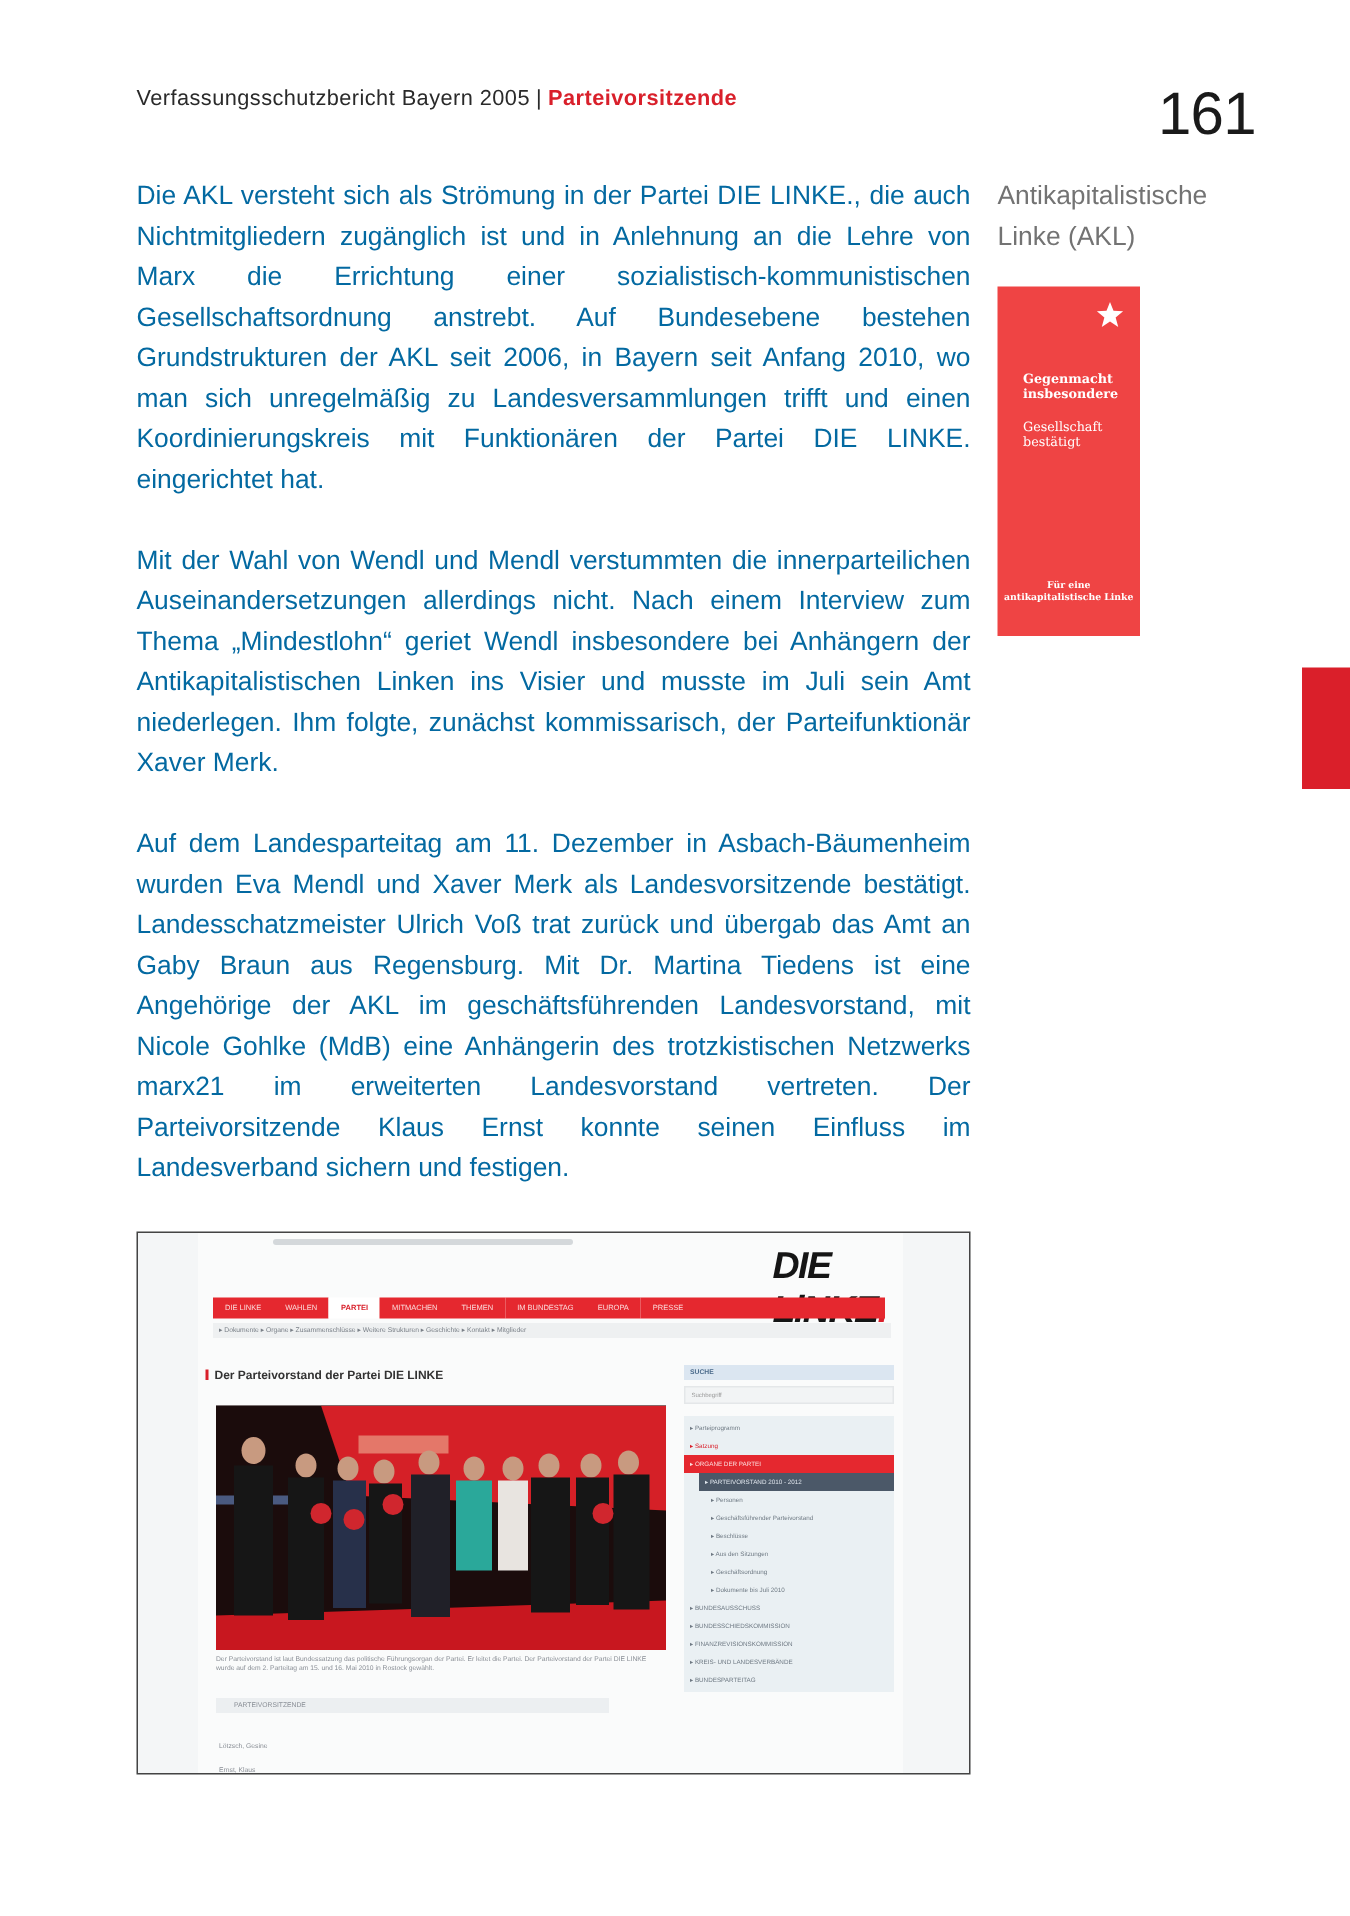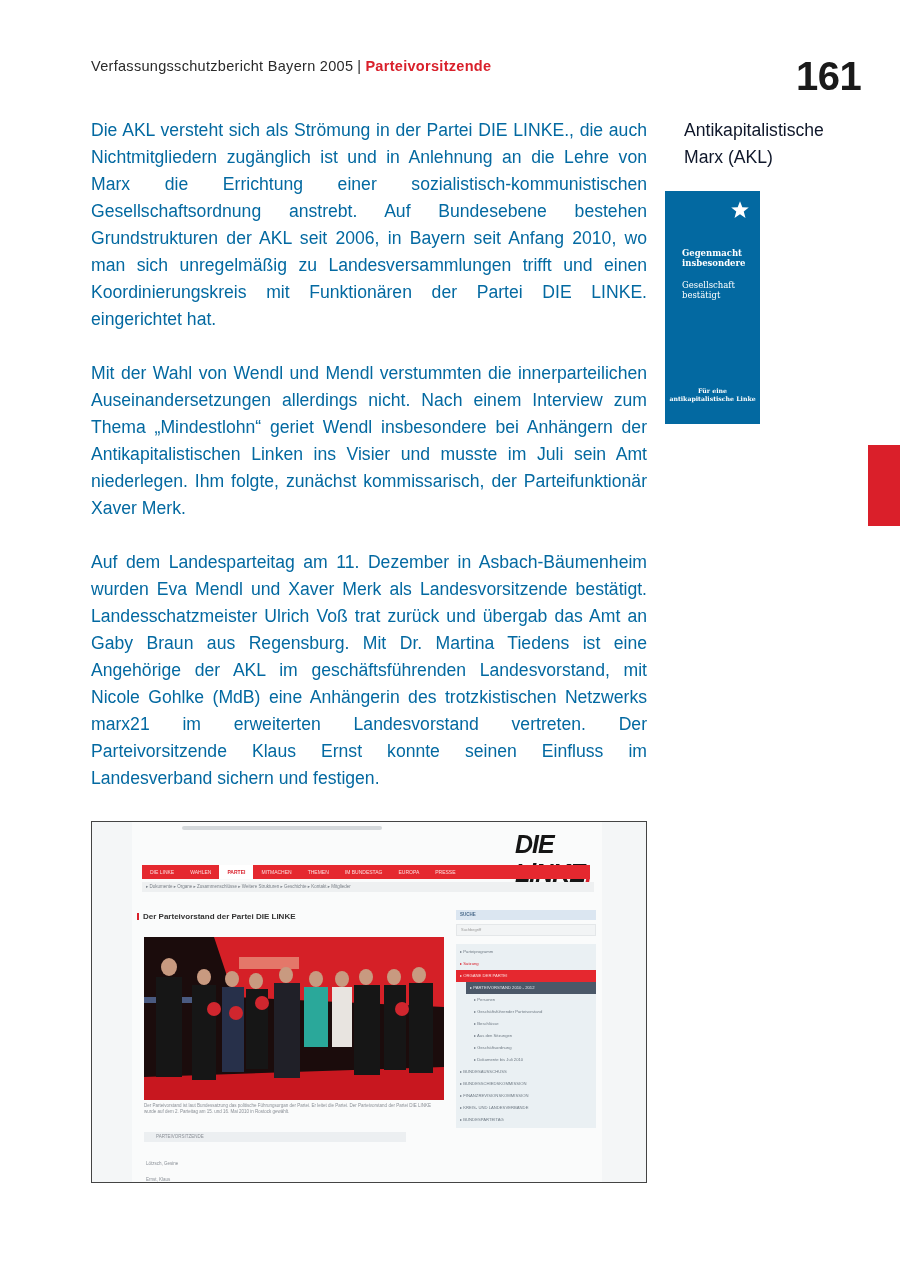--- a/index.html
+++ b/index.html
@@ -1,25 +1,25 @@
 <!DOCTYPE html>
 <html><head>
 <meta charset="utf-8">
 <style>
   html, body { margin:0; padding:0; background:#ffffff; }
   body { width:900px; height:1277px; position:relative; overflow:hidden;
          font-family:"Liberation Sans", "DejaVu Sans", sans-serif; color:#1f1f1f; }
   .running-head { position:absolute; left:91px; top:58px; font-size:14.5px; letter-spacing:0.3px; color:#2a2a2a; }
   .running-head .sep { margin:0 4px; }
   .running-head .section { color:#d9202b; font-weight:bold; }
-  .page-number { position:absolute; left:772px; top:54px; font-size:40px; color:#1a1a1a; font-weight:700; letter-spacing:-0.5px;margin-left:24px; }
+  .page-number { position:absolute; left:772px; top:54px; font-size:40px; color:#1a1a1a; font-weight:400; letter-spacing:-0.5px; }
   .body-text { position:absolute; left:91px; top:117px; width:556px; font-size:17.6px; line-height:27px; text-align:justify; color:#0369a1; }
   .body-text p { margin:0 0 27px 0; hyphens:manual; }
-  .margin-note { position:absolute; left:665px; top:117px; font-size:17.6px; line-height:27px; color:#0f172a;margin-left:19px; }
-  .flyer { position:absolute; left:665px; top:191px; width:95px; height:233px; background:#0369a1; color:#fff;
+  .margin-note { position:absolute; left:665px; top:117px; font-size:17.6px; line-height:27px; color:#737373; }
+  .flyer { position:absolute; left:665px; top:191px; width:95px; height:233px; background:#ef4444; color:#fff;
            font-family:"DejaVu Serif", "Liberation Serif", serif; }
   .flyer .star { position:absolute; right:10px; top:9px; width:20px; height:20px; }
   .flyer .l1 { position:absolute; left:17px; top:57px; font-size:8.5px; line-height:10px; font-weight:bold; }
   .flyer .l2 { position:absolute; left:17px; top:89px; font-size:8.5px; line-height:10px; font-weight:normal; }
   .flyer .foot { position:absolute; left:0; right:0; top:196px; text-align:center; font-size:6.2px; line-height:8px; font-weight:bold; }
   .thumb-tab { position:absolute; left:868px; top:445px; width:32px; height:81px; background:#da1f2a; }
 
   .screenshot { position:absolute; left:91px; top:821px; width:554px; height:360px; border:1px solid #444; background:#f4f6f7; overflow:hidden; }
   .ss-page { position:absolute; left:40px; top:0; width:470px; height:360px; background:#fafbfb; }
   .ss-topbar { position:absolute; left:50px; top:4px; width:200px; height:4px; background:#d4d8db; border-radius:2px; }
@@ -54,21 +54,21 @@
 <div class="page-number">161</div>
 
 <div class="body-text">
   <p>Die AKL versteht sich als Strömung in der Partei DIE LINKE., die auch Nichtmitgliedern zugänglich ist und in Anlehnung an die Lehre von Marx die Errichtung einer sozialistisch-kommunis­tischen Gesellschaftsordnung anstrebt. Auf Bundesebene be­stehen Grundstrukturen der AKL seit 2006, in Bayern seit An­fang 2010, wo man sich unregelmäßig zu Landesversammlungen trifft und einen Koordinierungskreis mit Funktionären der Partei DIE LINKE. eingerichtet hat.</p>
   <p>Mit der Wahl von Wendl und Mendl verstummten die innerpartei­lichen Auseinandersetzungen allerdings nicht. Nach einem Inter­view zum Thema „Mindestlohn“ geriet Wendl insbesondere bei Anhängern der Antikapitalistischen Linken ins Visier und muss­te im Juli sein Amt niederlegen. Ihm folgte, zunächst kommissa­risch, der Parteifunktionär Xaver Merk.</p>
   <p>Auf dem Landesparteitag am 11. Dezember in Asbach-Bäumen­heim wurden Eva Mendl und Xaver Merk als Landesvorsitzende bestätigt. Landesschatzmeister Ulrich Voß trat zurück und über­gab das Amt an Gaby Braun aus Regensburg. Mit Dr. Martina Tie­dens ist eine Angehörige der AKL im geschäftsführenden Lan­desvorstand, mit Nicole Gohlke (MdB) eine Anhängerin des trotz­kistischen Netzwerks marx21 im erweiterten Landesvorstand vertreten. Der Parteivorsitzende Klaus Ernst konnte seinen Ein­fluss im Landesverband sichern und festigen.</p>
 </div>
 
 <div class="margin-note">
   <div>Antikapitalistische</div>
-  <div>Marx (AKL)</div>
+  <div>Linke (AKL)</div>
 </div>
 
 <div class="flyer">
   <svg class="star" viewBox="0 0 24 24">
     <polygon points="12,1.5 14.8,8.6 22.5,9 16.5,13.9 18.6,21.5 12,17.2 5.4,21.5 7.5,13.9 1.5,9 9.2,8.6" fill="#ffffff"></polygon>
   </svg>
   <div class="l1">
     <div>Gegenmacht</div>
     <div>insbesondere</div>
   </div>

